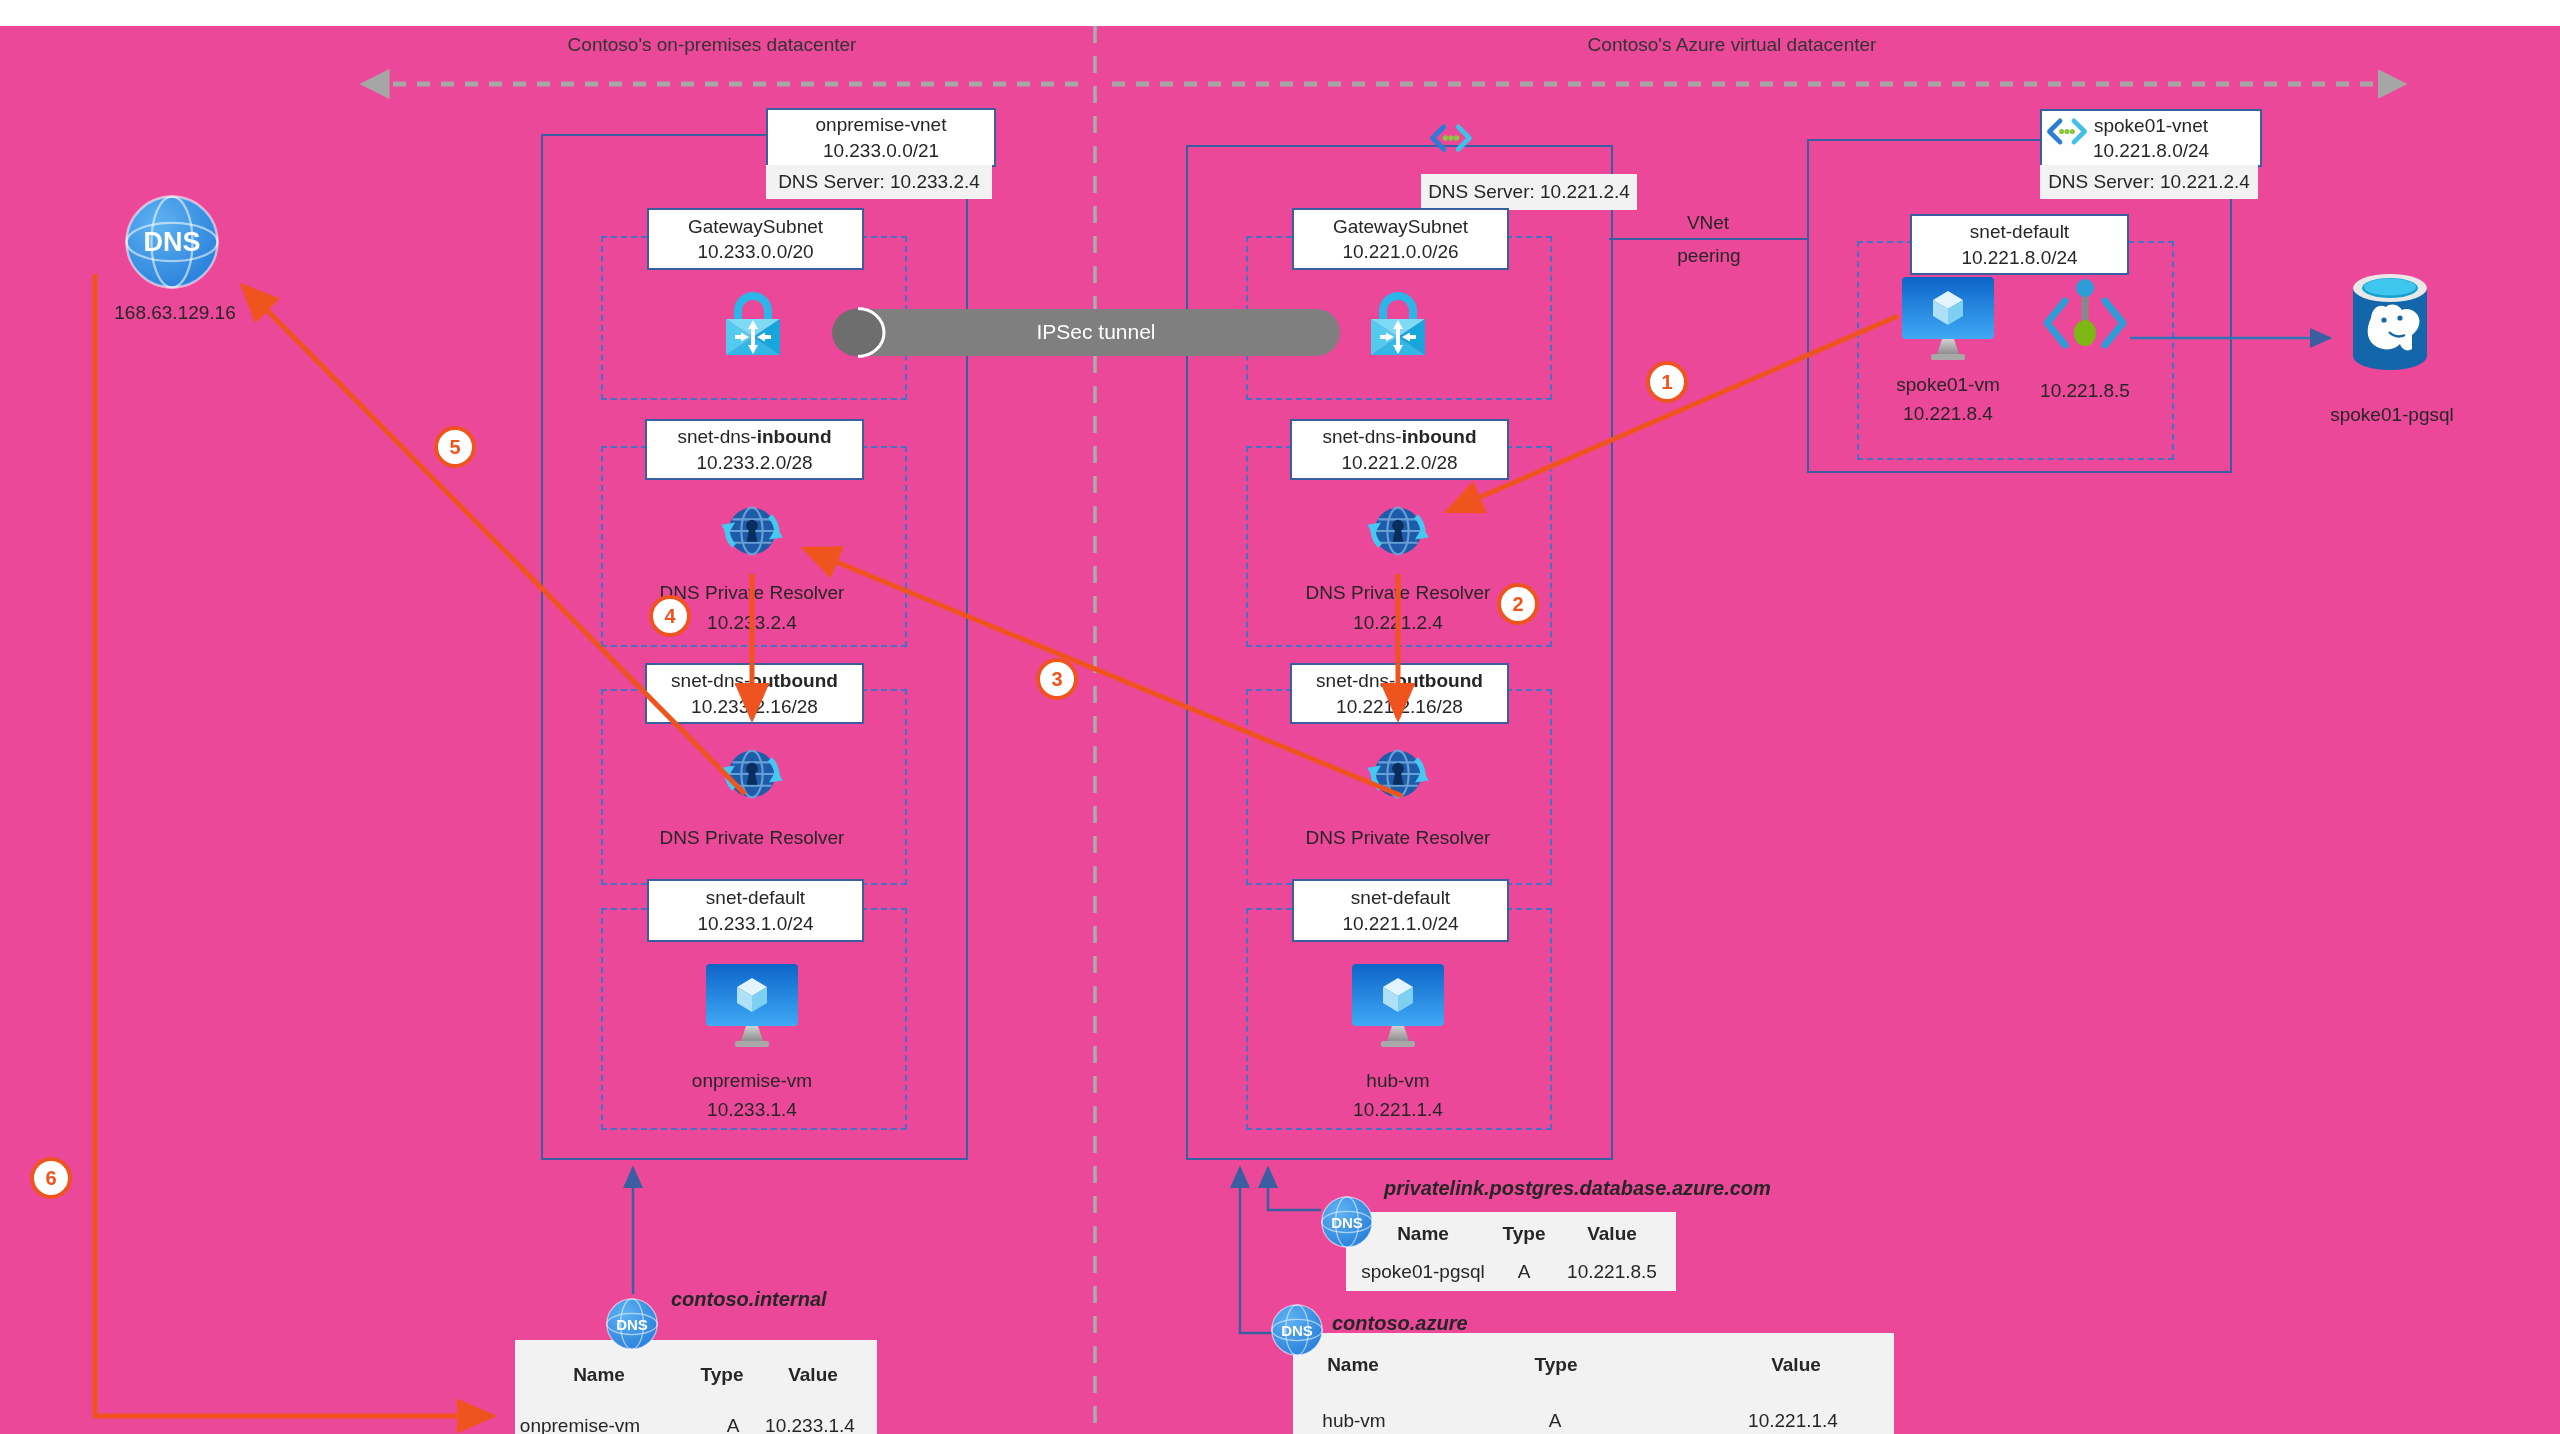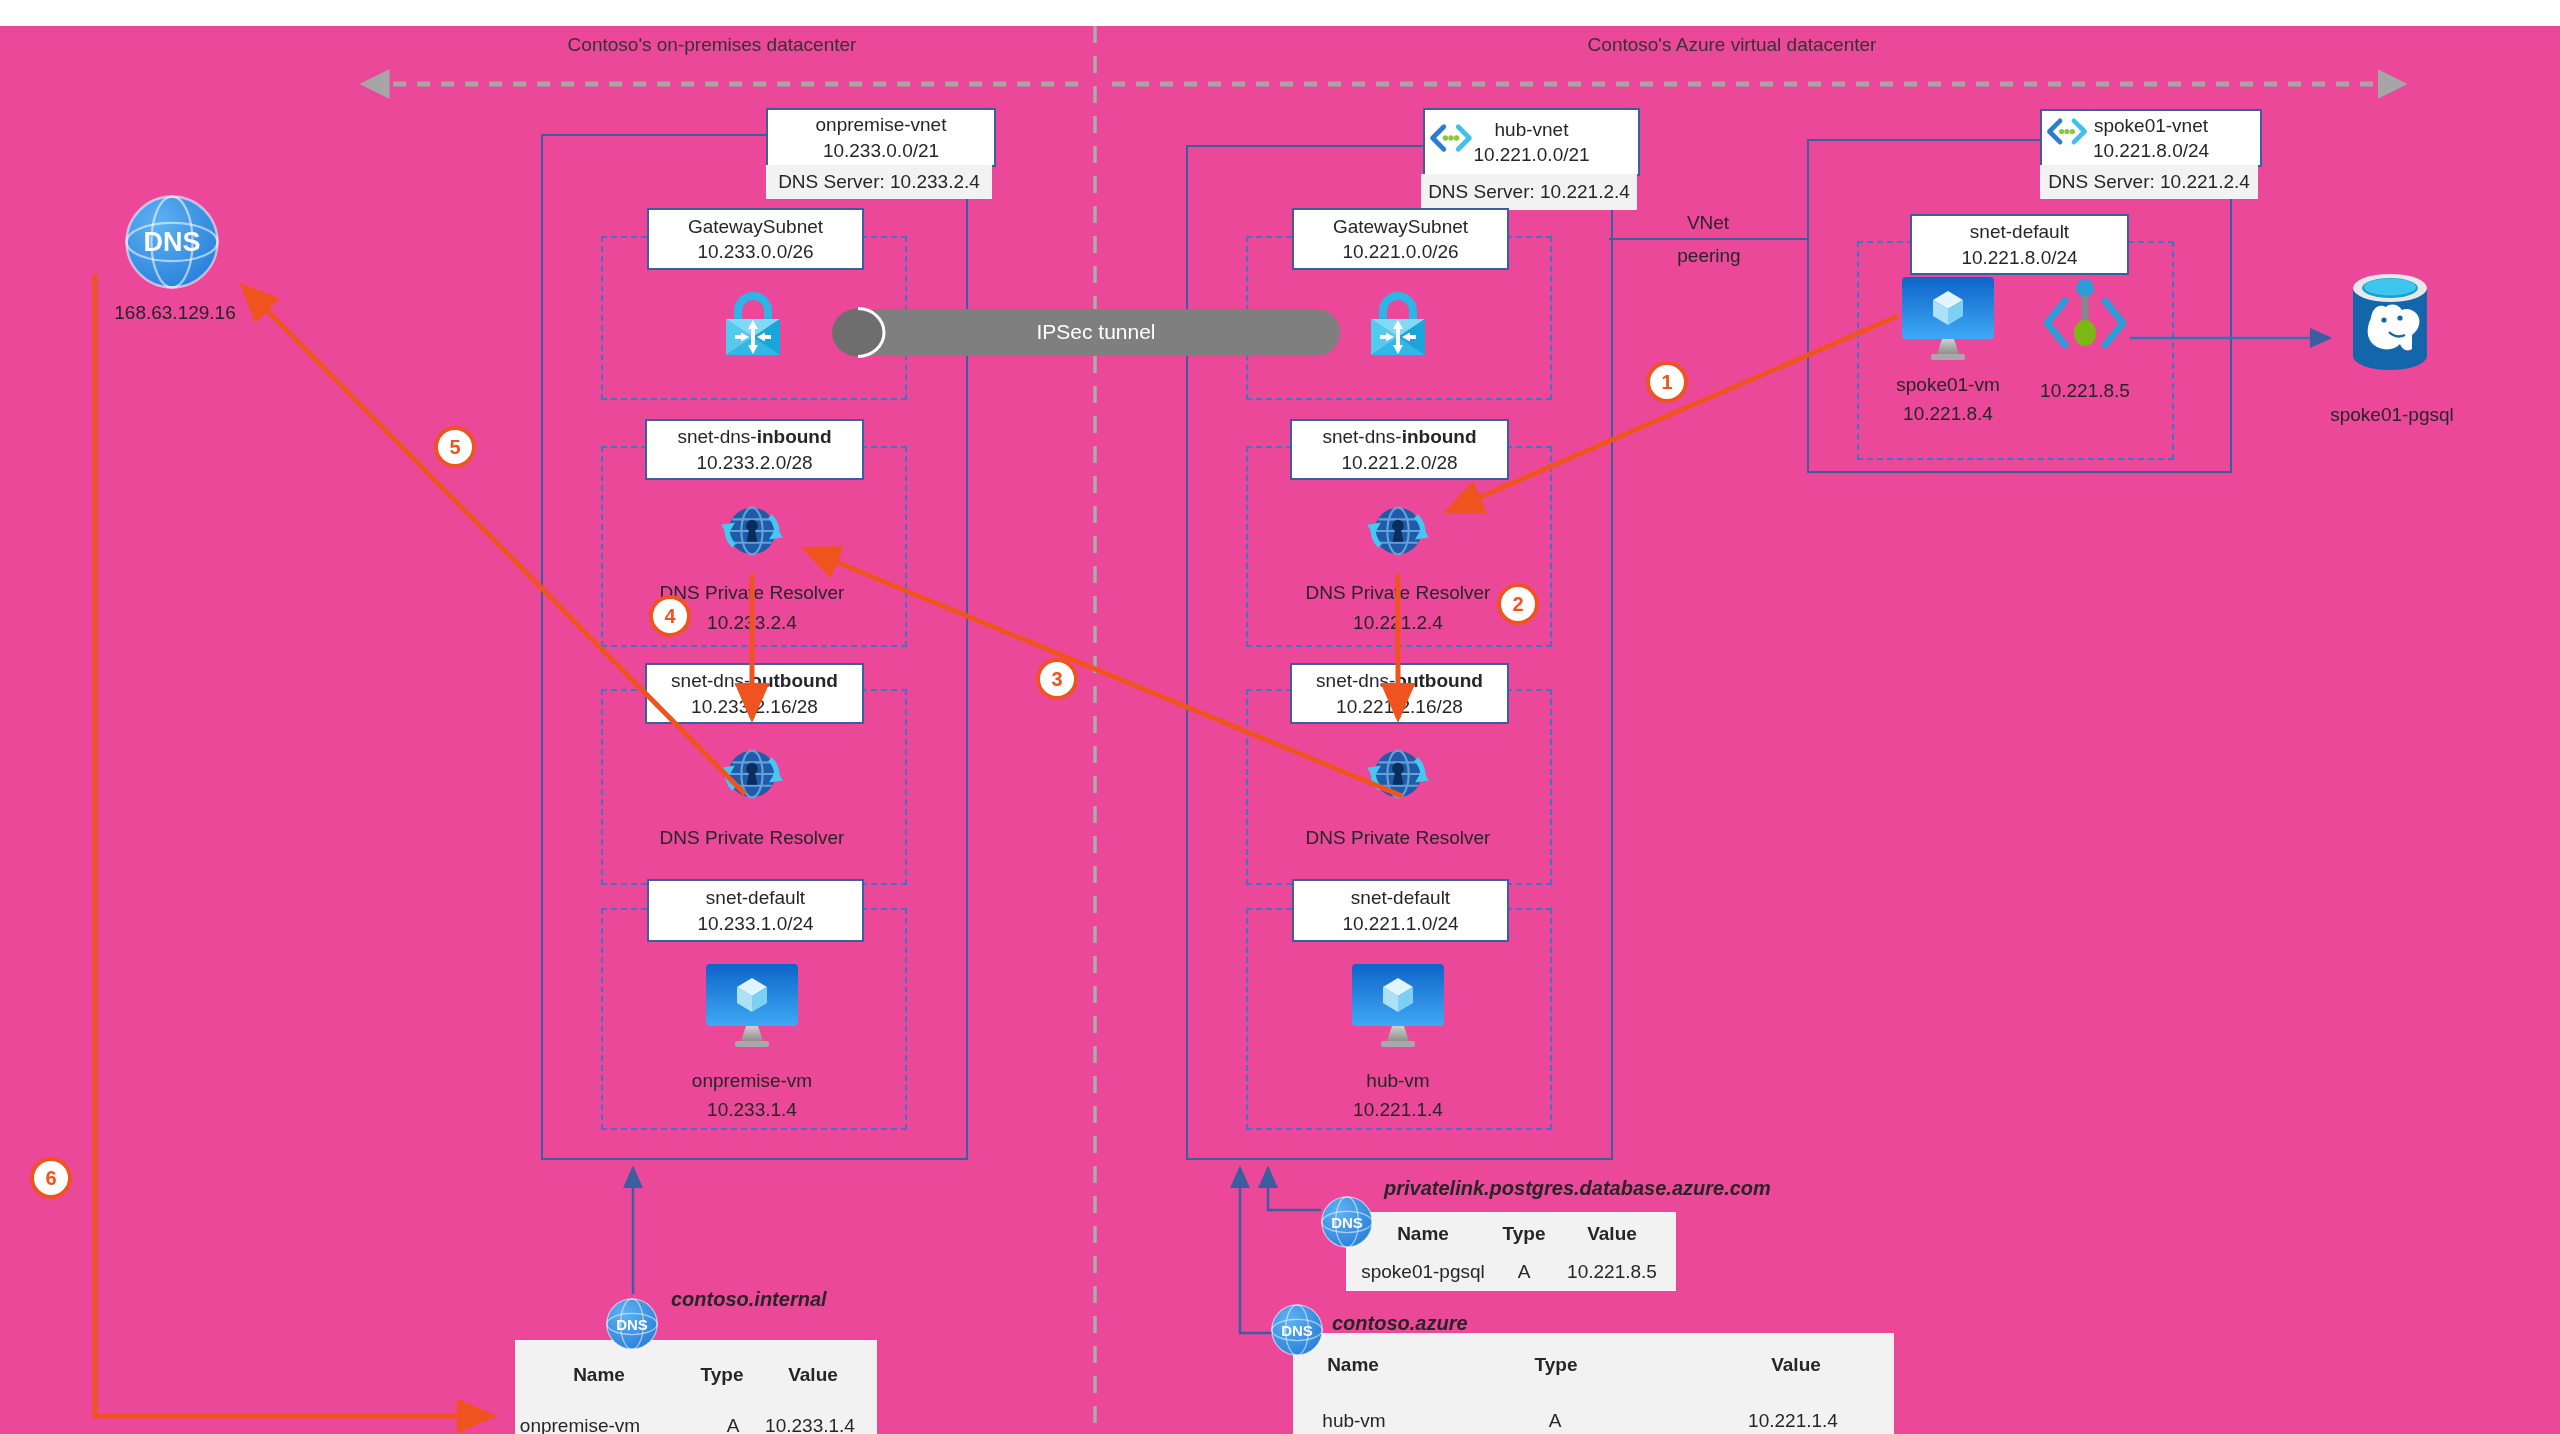--- a/index.html
+++ b/index.html
@@ -123,21 +123,21 @@
   <div class="abs vnet-box" style="left:541px;top:108px;width:423px;height:1022px"></div>
   <div class="abs label-box" style="left:766px;top:82px;width:226px;height:55px">
     <div>onpremise-vnet</div>
     <div>10.233.0.0/21</div>
   </div>
   <div class="abs gray-bar" style="left:766px;top:139px;width:226px;height:34px">DNS Server: 10.233.2.4</div>
 
   <div class="abs subnet-dashed" style="left:601px;top:210px;width:302px;height:160px"></div>
   <div class="abs label-box" style="left:647px;top:182px;width:213px;height:58px">
     <div>GatewaySubnet</div>
-    <div>10.233.0.0/26</div>
+    <div>10.233.0.0/20</div>
   </div>
   <div class="abs icon" style="left:716px;top:263px;width:74px;height:74px">
     <svg width="74" height="74">
         <use href="#sym-lock"></use>
       </svg>
   </div>
 
   <div class="abs subnet-dashed" style="left:601px;top:420px;width:302px;height:197px"></div>
   <div class="abs label-box" style="left:645px;top:393px;width:215px;height:57px">
     <div><span>snet-dns-</span><b>inbound</b></div>
@@ -174,24 +174,20 @@
     <svg width="96" height="88">
         <use href="#sym-vm"></use>
       </svg>
   </div>
   <div class="abs ctr vm-label" style="left:752px;top:1040px">
     <div>onpremise-vm</div>
     <div>10.233.1.4</div>
   </div>
 
   <div class="abs vnet-box" style="left:1186px;top:119px;width:423px;height:1011px"></div>
-  <div class="abs label-box" style="left:1423px;top:82px;width:213px;height:64px">
-    <div>hub-vnet</div>
-    <div>10.221.0.0/21</div>
-  </div>
   <div class="abs icon" style="left:1427px;top:96px;width:48px;height:32px;z-index:5">
     <svg width="48" height="32">
         <use href="#sym-vnet"></use>
       </svg>
   </div>
   <div class="abs gray-bar" style="left:1421px;top:148px;width:216px;height:36px">DNS Server: 10.221.2.4</div>
 
   <div class="abs subnet-dashed" style="left:1246px;top:210px;width:302px;height:160px"></div>
   <div class="abs label-box" style="left:1292px;top:182px;width:213px;height:58px">
     <div>GatewaySubnet</div>

